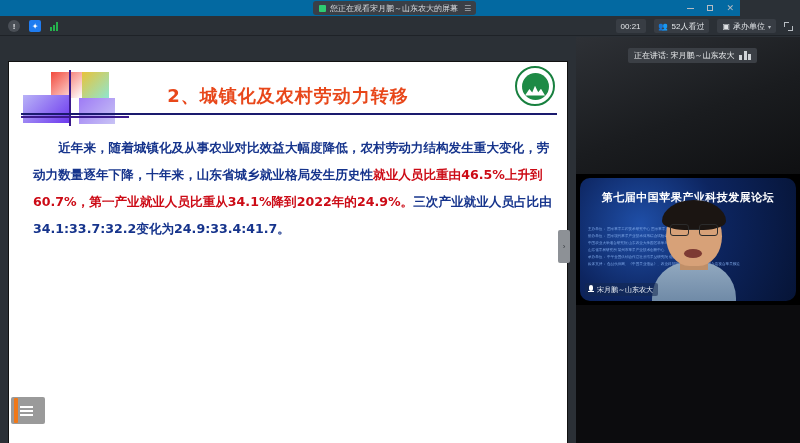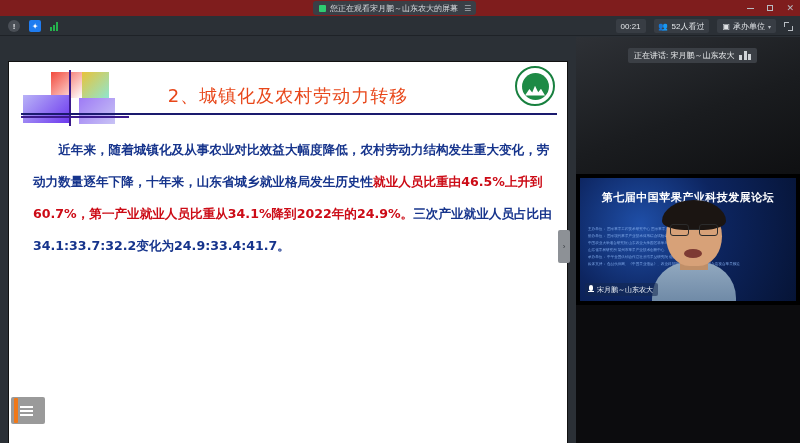--- a/index.html
+++ b/index.html
@@ -5,22 +5,22 @@
   * { margin:0; padding:0; box-sizing:border-box; }
   html, body {
     width:800px; height:443px; overflow:hidden;
     background:#2b3036;
     font-family:"Liberation Sans","DejaVu Sans",sans-serif;
   }
   #app { position:relative; width:800px; height:443px; background:#2b3036; }
 
   
   .titlebar {
-    position:absolute; left:0; top:0; width:800px; height:16px;
-    background:#7f1d1d;
+    position:absolute; left:0; top:0; width:740px; height:16px;
+    background:#0369a1;
   }
   .share-pill {
     position:absolute; left:313px; top:1px; height:14px;
     background:#3a3f46; border-radius:3px;
     display:flex; align-items:center; gap:4px; padding:0 6px;
     color:#d6d9dd; font-size:8px; white-space:nowrap;
   }
   .green-sq { width:7px; height:7px; background:#2ecc71; border-radius:1px; flex:none; }
   .pill-menu { color:#aab0b6; font-size:8px; margin-left:2px; letter-spacing:-1px;}
   .wctrls { position:absolute; right:6px; top:0; height:16px; display:flex; align-items:center; gap:13px; }
@@ -76,28 +76,28 @@
 
   .logo { position:absolute; right:12px; top:4px; width:40px; height:40px; border-radius:50%;
           background:#fff; border:2px solid #18803f; display:flex; align-items:center; justify-content:center; }
   .logo-inner { width:27px; height:27px; border-radius:50%; background:#1d8a45;
                 display:flex; align-items:flex-end; justify-content:center; overflow:hidden; }
   .logo-mtn { width:20px; height:11px; background:#fff;
               clip-path:polygon(0 100%,22% 40%,36% 72%,50% 12%,66% 70%,80% 38%,100% 100%); margin-bottom:4px; }
 
   .slide-title {
     position:absolute; left:0; top:22px; width:100%; text-align:center;
-    color:#e8471a; font-size:18px; font-weight:normal; letter-spacing:1px;
+    color:#e8471a; font-size:18px; font-weight:bold; letter-spacing:1px;
     font-family:"DejaVu Sans","Liberation Sans",sans-serif;
   }
   .rule { position:absolute; left:12px; top:51px; width:536px; height:2px; background:#1a1a6e; }
 
   .body-text {
     position:absolute; left:24px; top:72px; width:520px;
-    font-size:12.6px; line-height:32px; color:#16348c; font-weight:bold;
+    font-size:12.6px; line-height:27px; color:#16348c; font-weight:bold;
     font-family:"DejaVu Sans","Liberation Sans",sans-serif;
   }
   .body-text p { text-indent:2em; }
   .red { color:#cc0b16; }
 
   .tab-left {
     position:absolute; left:2px; top:335px; width:34px; height:27px;
     background:#9a9a9a; border-radius:2px; display:flex; align-items:center; gap:2px; padding-left:3px;
   }
   .tab-left .bar { width:4px; height:25px; background:#f07818; border-radius:1px; }
@@ -119,21 +119,21 @@
     color:#e8eaec; font-size:8px; white-space:nowrap;
   }
   .sp-bars { display:flex; align-items:flex-end; gap:1.5px; height:9px; }
   .sp-bars i { display:block; width:3px; background:#cfd3d7; }
   .sp-bars i:nth-child(1){height:5px;}
   .sp-bars i:nth-child(2){height:9px;}
   .sp-bars i:nth-child(3){height:6px;}
 
   .vid { position:absolute; left:0px; top:137px; width:224px; height:131px; background:#000; overflow:hidden; }
   .vid-inner { position:absolute; left:4px; top:4px; width:216px; height:123px; overflow:hidden;
-               background:radial-gradient(circle at 28% 38%, #1f4fa8 0%, #0d2560 45%, #061436 100%); }
+               background:radial-gradient(circle at 28% 38%, #1f4fa8 0%, #0d2560 45%, #061436 100%);border-radius:10px; }
   .vid-title { position:absolute; left:0; top:12px; width:100%; text-align:center;
                color:#ffffff; font-size:11px; font-weight:bold; letter-spacing:0.5px; white-space:nowrap; }
   .vid-sub { position:absolute; left:0; top:32px; width:100%; text-align:center;
              color:#cfe0ff; font-size:7px; }
   .vid-cred { position:absolute; left:8px; top:48px; width:200px; color:#7fa8e8; font-size:3.6px; line-height:7px; }
   .vid-cred div { white-space:nowrap; }
   .person { position:absolute; left:74px; top:26px; width:80px; height:97px; }
   .p-head { position:absolute; left:12px; top:0px; width:56px; height:62px;
             background:#d7a178; border-radius:48% 48% 42% 42%/52% 52% 48% 48%; }
   .p-hair { position:absolute; left:8px; top:-4px; width:64px; height:30px;

